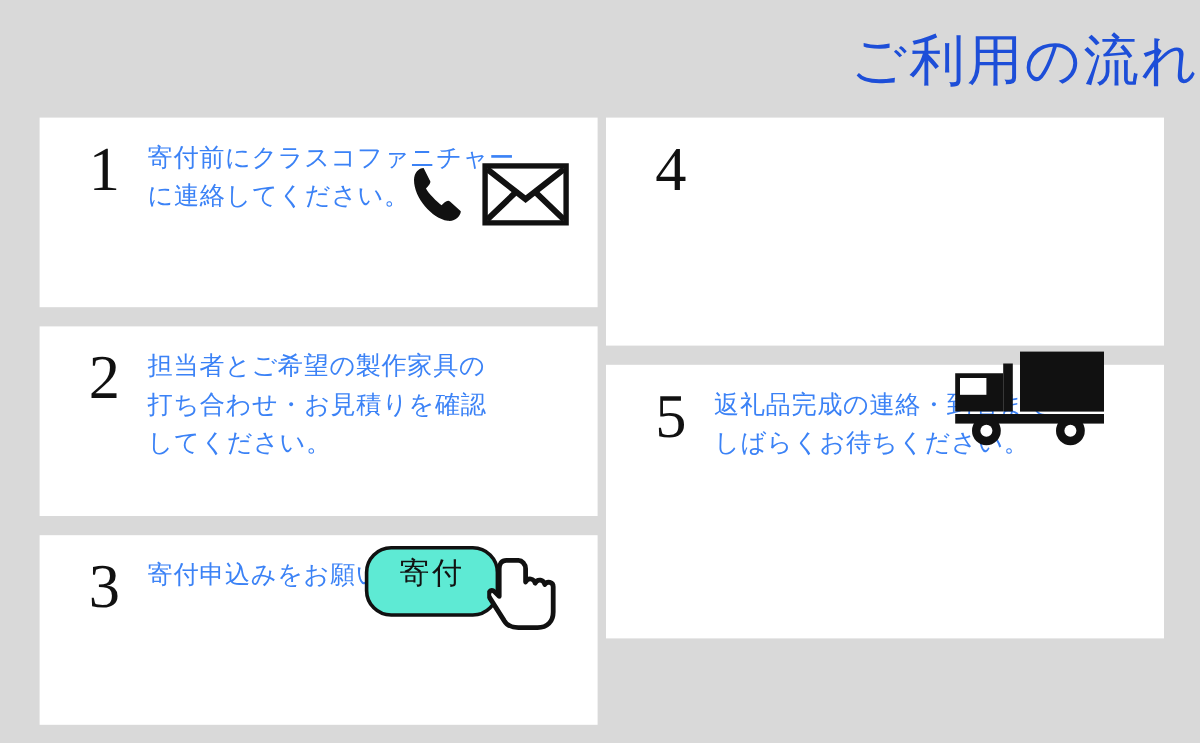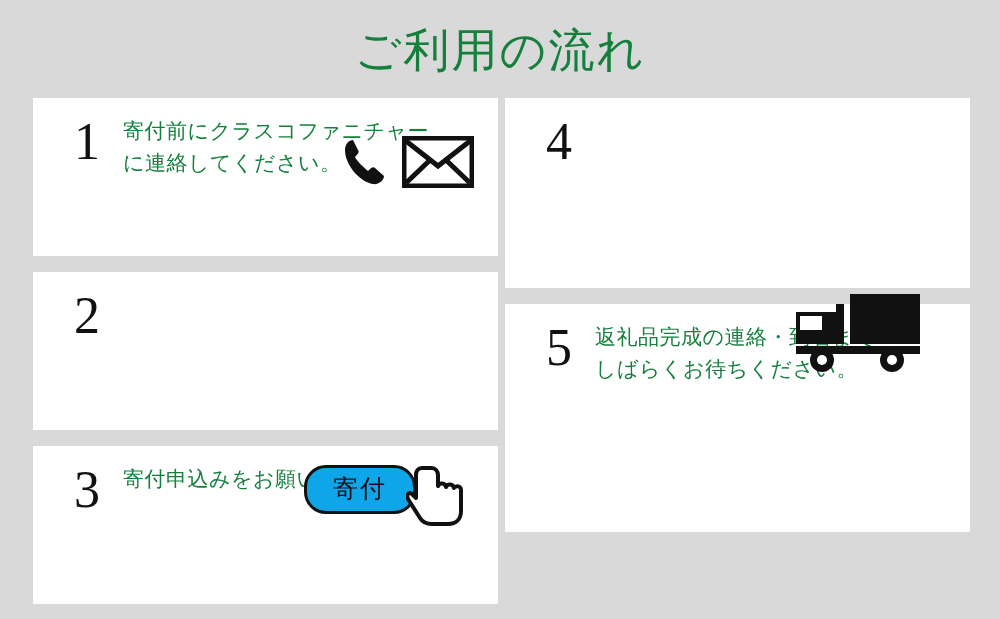--- a/index.html
+++ b/index.html
@@ -18,25 +18,25 @@
     position: relative;
     width: 1000px;
     height: 619px;
     box-sizing: border-box;
   }
   .title {
     position: absolute;
     top: 20px;
     left: 0;
     width: 1000px;
-    text-align: center;
+    text-align: right;
     font-size: 46px;
     letter-spacing: 2px;
     font-weight: 400;
-    color: #15803d;
+    color: #1d4ed8;
   }
   .col {
     position: absolute;
     top: 98px;
     width: 465px;
   }
   .col-left { left: 33px; }
   .col-right { left: 505px; }
 
   .card {
@@ -57,21 +57,21 @@
     color: #111;
     font-family: "Liberation Serif", "DejaVu Serif", serif;
   }
   .body {
     flex: 1 1 auto;
     position: relative;
   }
   .txt {
     font-size: 21px;
     line-height: 1.52;
-    color: #15803d;
+    color: #3b82f6;
     white-space: pre-line;
     letter-spacing: 0.5px;
   }
 
   
   .c1 { height: 158px; }
   .c2 { height: 158px; }
   .c3 { height: 158px; }
   .c4 { height: 190px; }
   .c5 { height: 228px; }
@@ -90,24 +90,24 @@
   .donate-wrap {
     position: absolute;
     right: 10px;
     bottom: -18px;
     display: flex;
     align-items: flex-end;
   }
   .donate-btn {
     border: 3px solid #111;
     border-radius: 22px;
-    padding: 5px 26px 7px 26px;
+    padding: 5px 26px 17px 26px;
     font-size: 25px;
     letter-spacing: 2px;
-    background: #0ea5e9;
+    background: #5eead4;
     color: #111;
     line-height: 1.25;
   }
   .cursor {
     margin-left: -10px;
     margin-bottom: -18px;
   }
 
   
   .truck {
@@ -142,20 +142,25 @@
               <path d="M4 5 L36 30 L68 5" fill="none" stroke="#111" stroke-width="5"></path>
               <path d="M4 47 L27 25 M68 47 L45 25" fill="none" stroke="#111" stroke-width="5"></path>
             </svg>
           </span>
         </div>
       </div>
     </div>
 
     <div class="card c2">
       <div class="num">2</div>
+      <div class="body">
+        <div class="txt">担当者とご希望の製作家具の
+打ち合わせ・お見積りを確認
+してください。</div>
+      </div>
     </div>
 
     <div class="card c3">
       <div class="num">3</div>
       <div class="body">
         <div class="txt">寄付申込みをお願いします。</div>
         <div class="donate-wrap">
           <div class="donate-btn">寄付</div>
           <span class="cursor">
             <svg width="62" height="66" viewBox="0 0 62 66">

